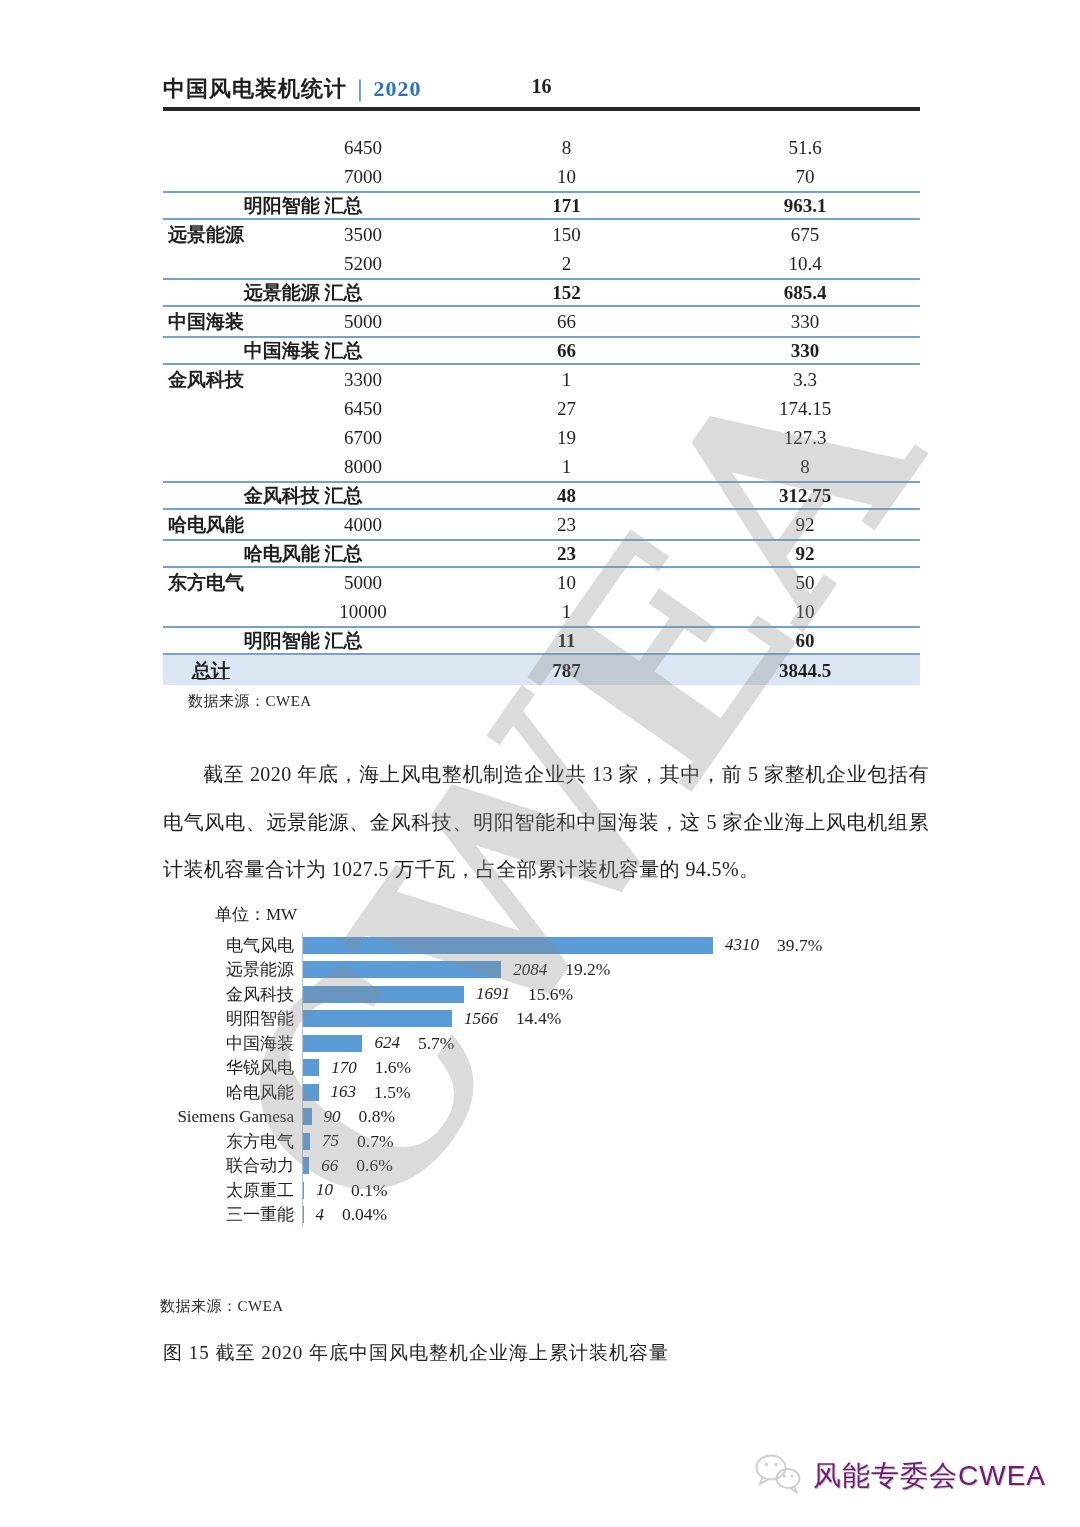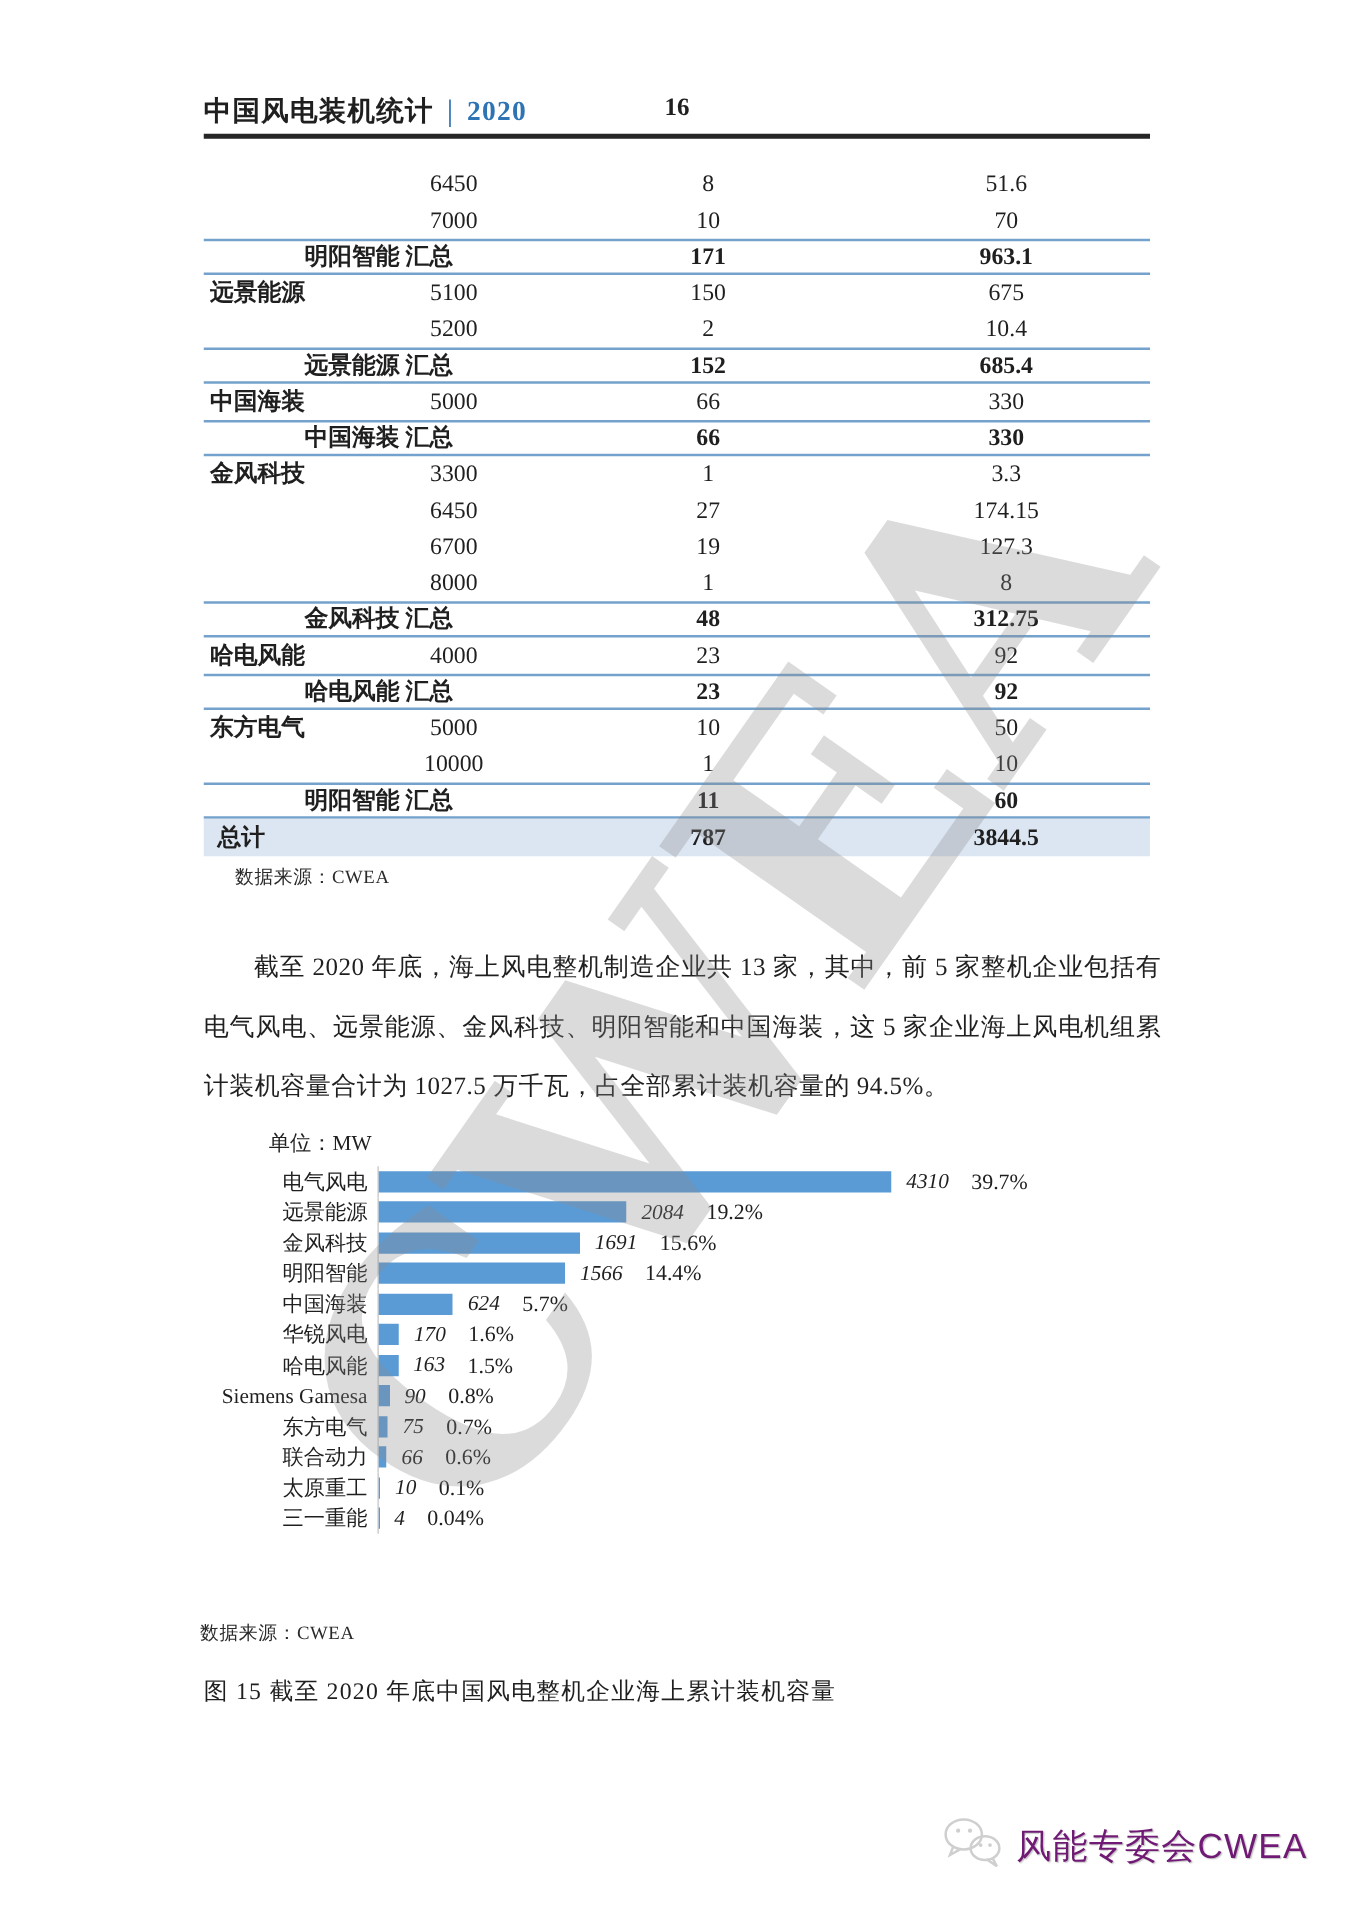--- a/index.html
+++ b/index.html
@@ -16,21 +16,21 @@
   .header-rule{position:absolute;left:163px;top:107px;width:757px;height:4px;background:#262626;}
   
   .table{position:absolute;left:163px;top:133px;width:757px;font-size:19px;}
   .t-row{display:grid;height:29px;align-items:center;box-sizing:border-box;}
   .t-row.data{grid-template-columns:120px 160px 247px 230px;}
   .t-row.subtotal{grid-template-columns:280px 247px 230px;border-top:2px solid #74a2cc;border-bottom:2px solid #74a2cc;font-weight:bold;}
   .t-row.total{grid-template-columns:280px 247px 230px;background:#dce6f2;font-weight:bold;height:30px;}
   .t-cell{text-align:center;line-height:1;}
   .t-cell.company{text-align:left;padding-left:5px;font-weight:bold;}
   .t-cell.sublabel{text-align:center;font-family:Liberation Serif, serif;}
-  .t-cell.totallabel{text-align:left;padding-left:11px;}
+  .t-cell.totallabel{text-align:left;padding-left:29px;text-decoration:underline;}
   
   .source{position:absolute;font-size:15px;color:#2a2a2a;letter-spacing:0.5px;}
   .source.table-src{left:188px;top:692px;}
   .source.chart-src{left:160px;top:1297px;}
   
   .paragraph{position:absolute;left:163px;top:731px;width:766px;font-size:20px;line-height:47.5px;
     text-align:justify;text-indent:2em;letter-spacing:0.4px;}
   
   .unit-label{position:absolute;left:215px;top:903px;font-size:17px;}
   .chart{position:absolute;left:163px;top:933px;width:790px;}
@@ -77,21 +77,21 @@
         <div class="t-cell ">10</div>
         <div class="t-cell ">70</div>
       </div>
       <div class="t-row subtotal">
         <div class="t-cell sublabel">明阳智能 汇总</div>
         <div class="t-cell ">171</div>
         <div class="t-cell ">963.1</div>
       </div>
       <div class="t-row data">
         <div class="t-cell company">远景能源</div>
-        <div class="t-cell ">5100</div>
+        <div class="t-cell ">3500</div>
         <div class="t-cell ">150</div>
         <div class="t-cell ">675</div>
       </div>
       <div class="t-row data">
         <div class="t-cell company"></div>
         <div class="t-cell ">5200</div>
         <div class="t-cell ">2</div>
         <div class="t-cell ">10.4</div>
       </div>
       <div class="t-row subtotal">

